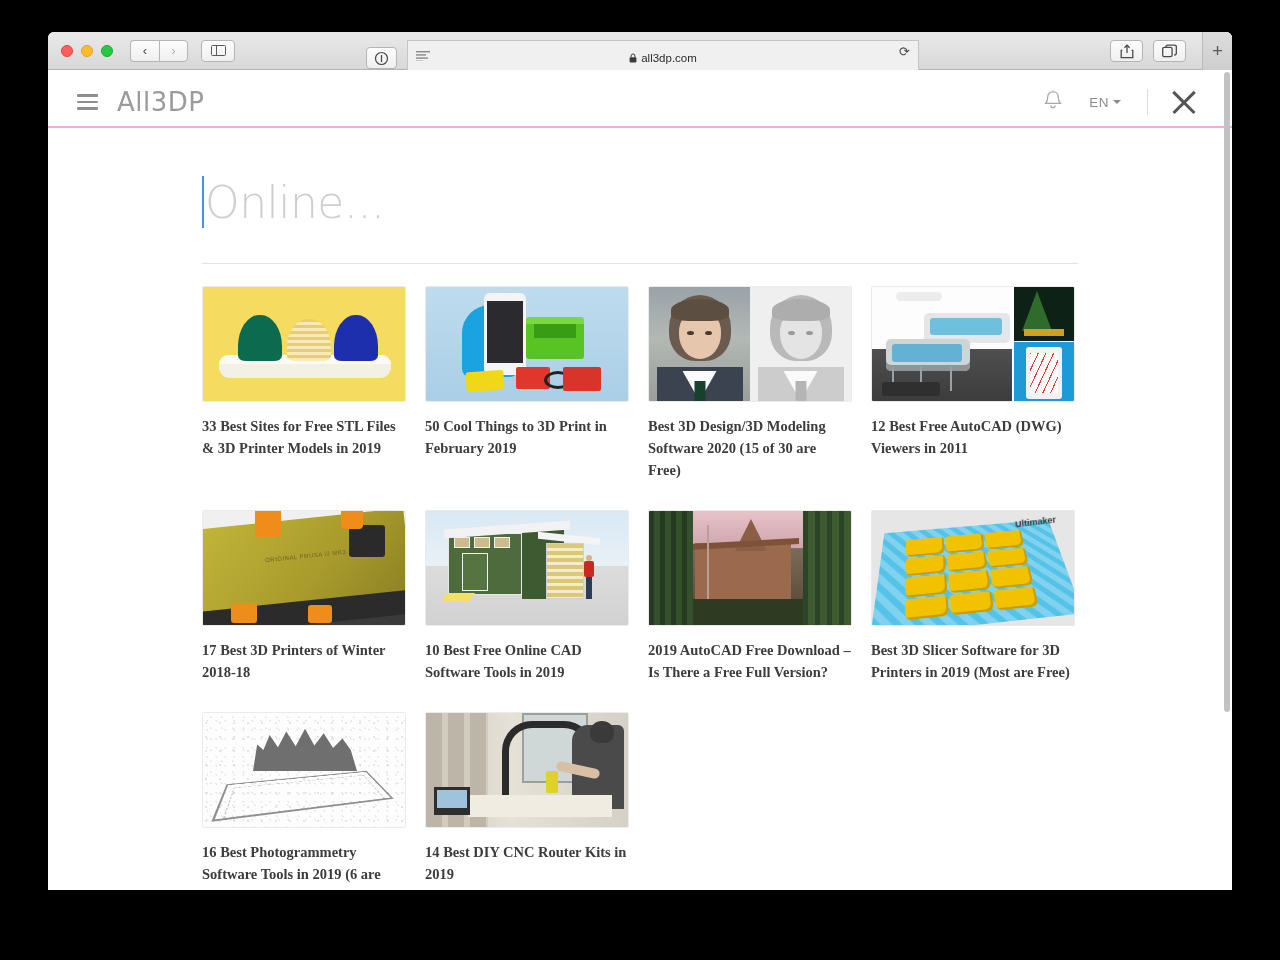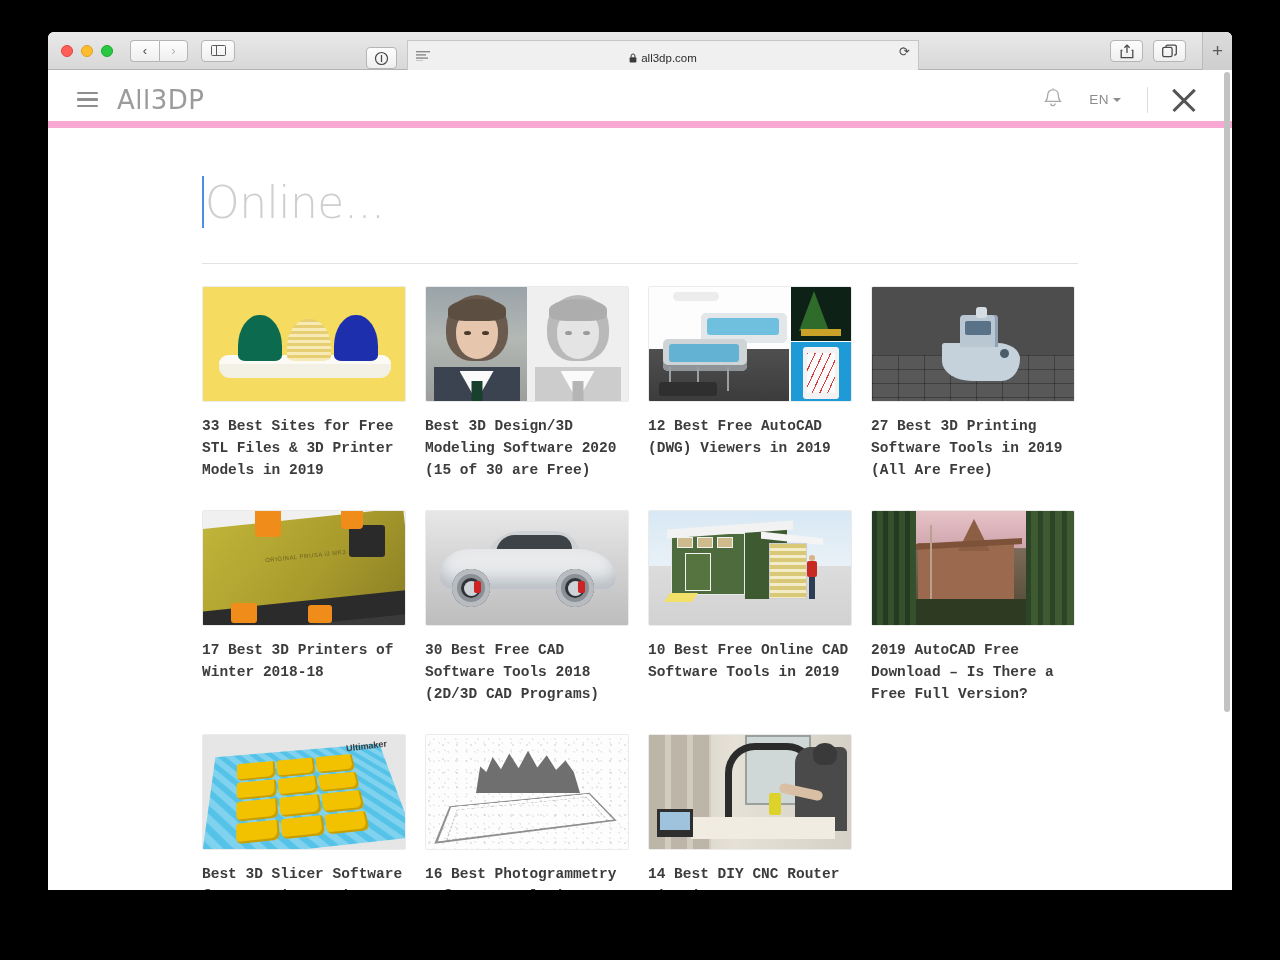--- a/index.html
+++ b/index.html
@@ -96,21 +96,21 @@
   
   .page {
     position: relative;
     height: 820px;
     background: #fff;
     overflow: hidden;
   }
 
   .site-header {
     height: 58px;
-    border-bottom: 7px solid #f9a8d4;
+    border-bottom: 2px solid #f9a8d4;
     display: flex; align-items: center;
     padding: 8px 34px 0 29px;
     background: #fff;
   }
   .hamburger { width: 21px; display: flex; flex-direction: column; gap: 4px; cursor: pointer; }
   .hamburger span { display: block; height: 2.6px; background: #8e8e8e; border-radius: 1px; }
   .brand {
     margin-left: 19px;
     font-size: 26px;
     letter-spacing: 0.5px;
@@ -170,21 +170,21 @@
     overflow: hidden;
     position: relative;
     background: #f4f4f4;
   }
   .card-title {
     margin-top: 13px;
     font-size: 14.5px;
     line-height: 22px;
     font-weight: bold;
     color: #3c3c3c;
-    font-family: Liberation Mono, monospace;
+    font-family: Liberation Serif, serif;
   }
 
   
   .vscroll {
     position: absolute; right: 0; top: 0;
     width: 9px; height: 820px; background: transparent;
   }
   .vthumb {
     position: absolute; right: 2px; top: 2px;
     width: 6px; height: 640px;
@@ -491,20 +491,35 @@
               <div class="fill t1">
                 <div class="shelf"></div>
                   <div class="cone c1"></div>
                   <div class="cone c2"></div>
                   <div class="cone c3"></div>
               </div>
             </div>
             <div class="card-title">33 Best Sites for Free STL Files &amp; 3D Printer Models in 2019</div>
           </div>
 
+          <div class="card">
+            <div class="thumb">
+              <div class="fill t2">
+                <div class="stand"></div>
+                  <div class="phone"></div>
+                  <div class="screen"></div>
+                <div class="gbox"></div>
+                  <div class="yellow"></div>
+                  <div class="red1"></div>
+                <div class="cable"></div>
+                  <div class="red2"></div>
+              </div>
+            </div>
+            <div class="card-title">50 Cool Things to 3D Print in February 2019</div>
+          </div>
 
           <div class="card">
             <div class="thumb">
               <div class="fill t3">
                 <div class="half left">
                   <div class="hair"></div>
                     <div class="face"></div>
                     <div class="fringe"></div>
                   <div class="eye eyeL"></div>
                     <div class="eye eyeR"></div>
@@ -541,69 +556,41 @@
                   <div class="toolbar"></div>
                 </div>
                 <div class="panelA"></div>
                   <div class="tower"></div>
                   <div class="towerbase"></div>
                 <div class="panelB"></div>
                   <div class="phone2"></div>
                   <div class="draw"></div>
               </div>
             </div>
-            <div class="card-title">12 Best Free AutoCAD (DWG) Viewers in 2019</div>
-          </div>
-
-          <div class="card">
-            <div class="thumb">
-              <div class="fill t5">
-                <div class="grid5"></div>
-                  <div class="hull"></div>
-                  <div class="cabin"></div>
-                <div class="chim"></div>
-                  <div class="port"></div>
-              </div>
-            </div>
-            <div class="card-title">27 Best 3D Printing Software Tools in 2019 (All Are Free)</div>
-          </div>
+            <div class="card-title">12 Best Free AutoCAD (DWG) Viewers in 2011</div>
+          </div>
+
 
           <div class="card">
             <div class="thumb">
               <div class="fill t6">
                 <div class="frame2"></div>
                   <div class="frame"></div>
                   <div class="bed"></div>
                 <div class="label">ORIGINAL PRUSA i3 MK3</div>
                 <div class="blk"></div>
                   <div class="o1"></div>
                   <div class="o2"></div>
                 <div class="o3"></div>
                   <div class="o4"></div>
               </div>
             </div>
             <div class="card-title">17 Best 3D Printers of Winter 2018-18</div>
           </div>
 
-          <div class="card">
-            <div class="thumb">
-              <div class="fill t7">
-                <div class="roof"></div>
-                  <div class="glass"></div>
-                  <div class="body7"></div>
-                <div class="wheel w1"></div>
-                  <div class="wheel w2"></div>
-                <div class="hub h1"></div>
-                  <div class="hub h2"></div>
-                <div class="cal1"></div>
-                  <div class="cal2"></div>
-              </div>
-            </div>
-            <div class="card-title">30 Best Free CAD Software Tools 2018 (2D/3D CAD Programs)</div>
-          </div>
 
           <div class="card">
             <div class="thumb">
               <div class="fill t8">
                 <div class="side"></div>
                   <div class="wall"></div>
                   <div class="roof8"></div>
                 <div class="win win1"></div>
                   <div class="win win2"></div>
                   <div class="win win3"></div>

